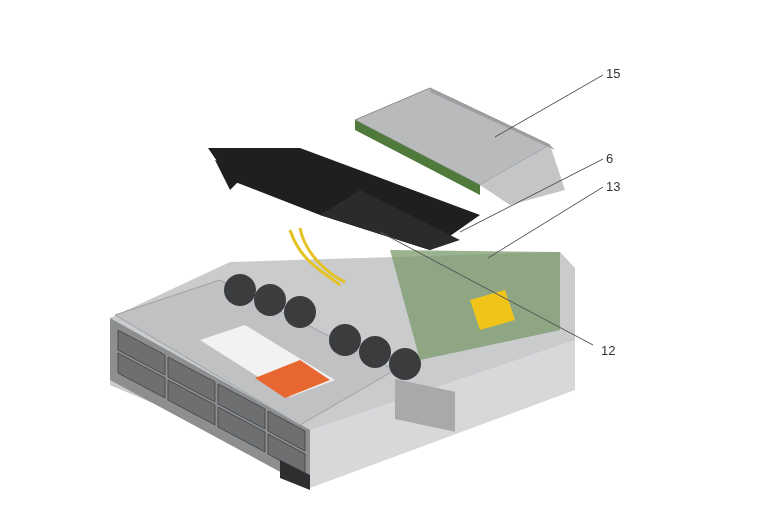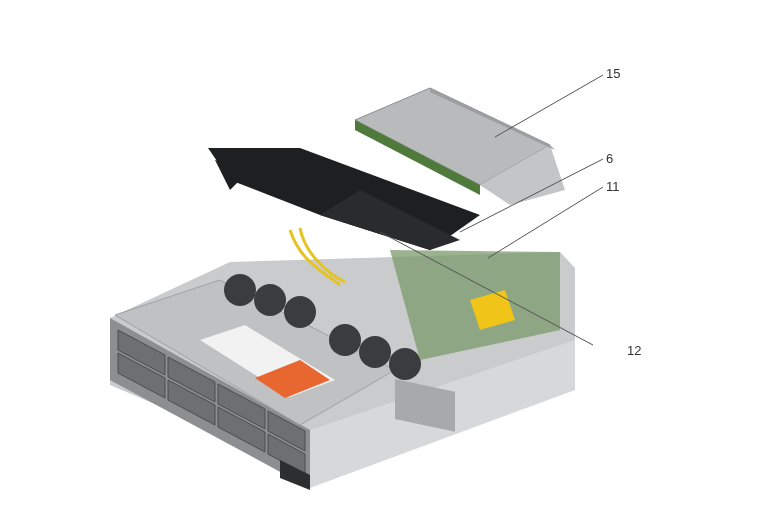--- a/index.html
+++ b/index.html
@@ -73,15 +73,15 @@
     <g stroke="#555555" stroke-width="1" fill="none">
       <line x1="495" y1="137" x2="603" y2="75"></line>
       <line x1="460" y1="232" x2="603" y2="159"></line>
       <line x1="488" y1="258" x2="603" y2="187"></line>
       <line x1="380" y1="232" x2="593" y2="345"></line>
     </g>
   </svg>
 
   <span class="callout-label" style="left:606px; top:66px;">15</span>
   <span class="callout-label" style="left:606px; top:151px;">6</span>
-  <span class="callout-label" style="left:606px; top:179px;">11</span>
-  <span class="callout-label" style="left:627px; top:343px;">12</span>
+  <span class="callout-label" style="left:606px; top:179px;">13</span>
+  <span class="callout-label" style="left:601px; top:343px;">12</span>
 </div>
 
 </body></html>

